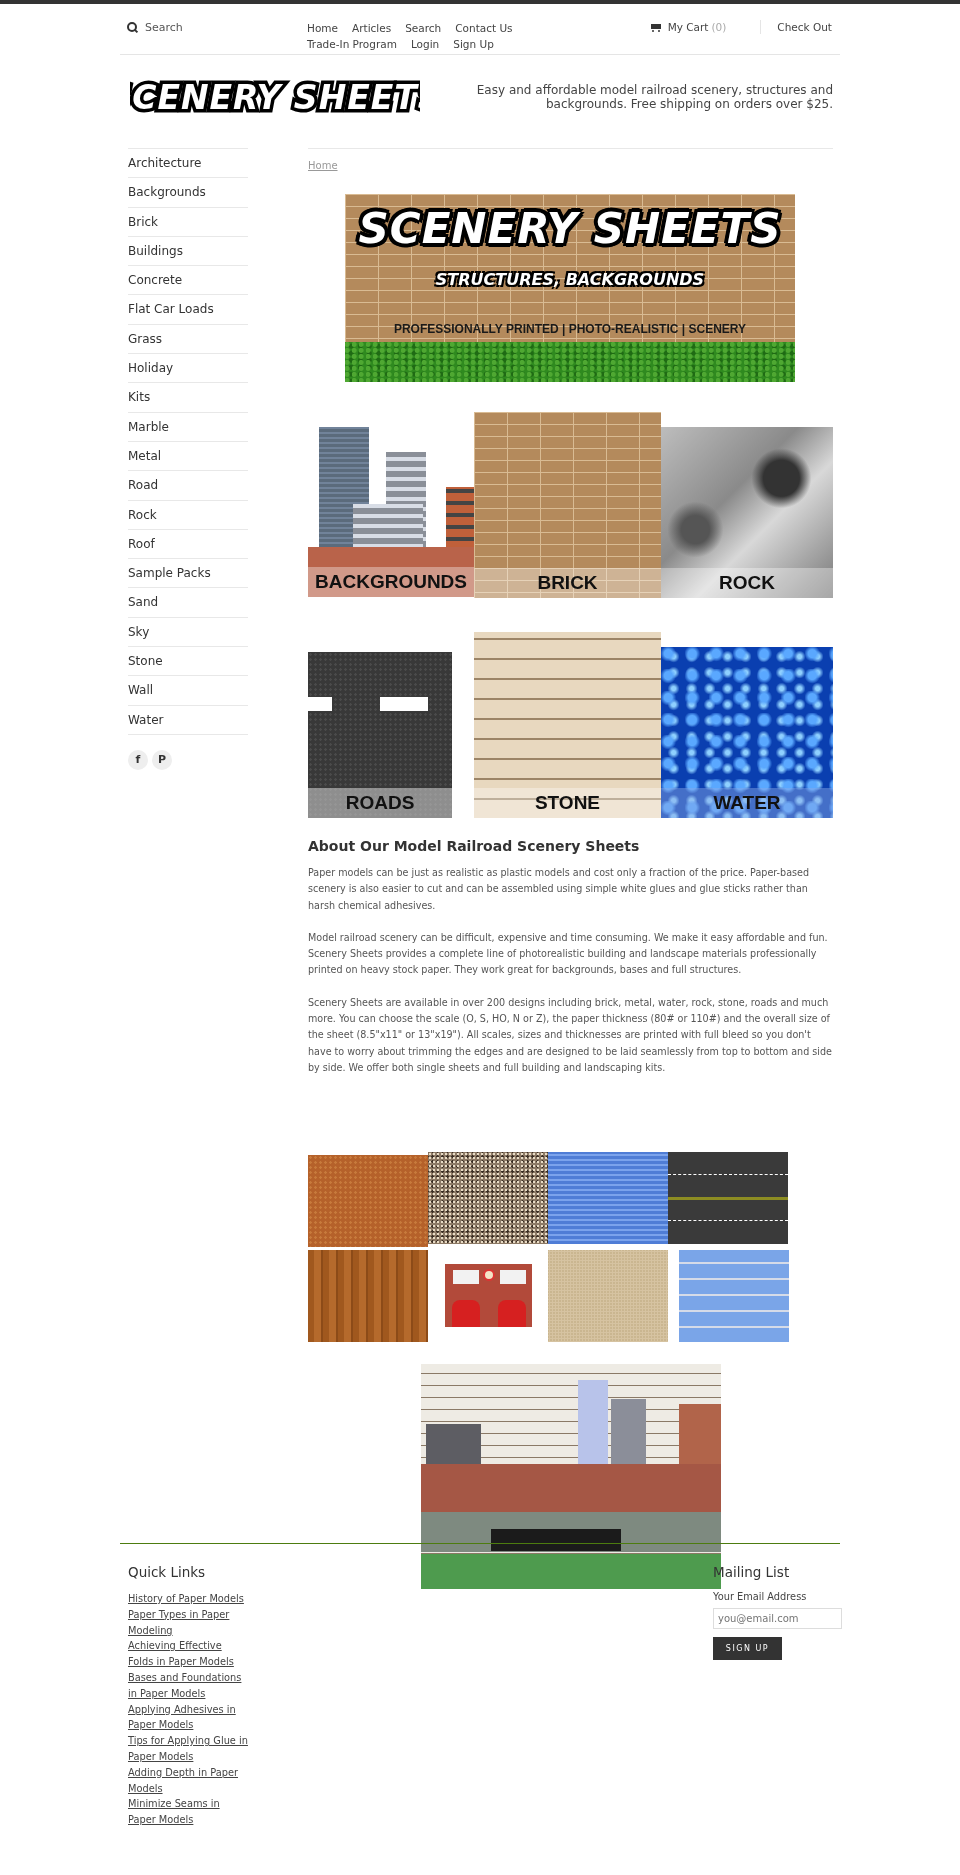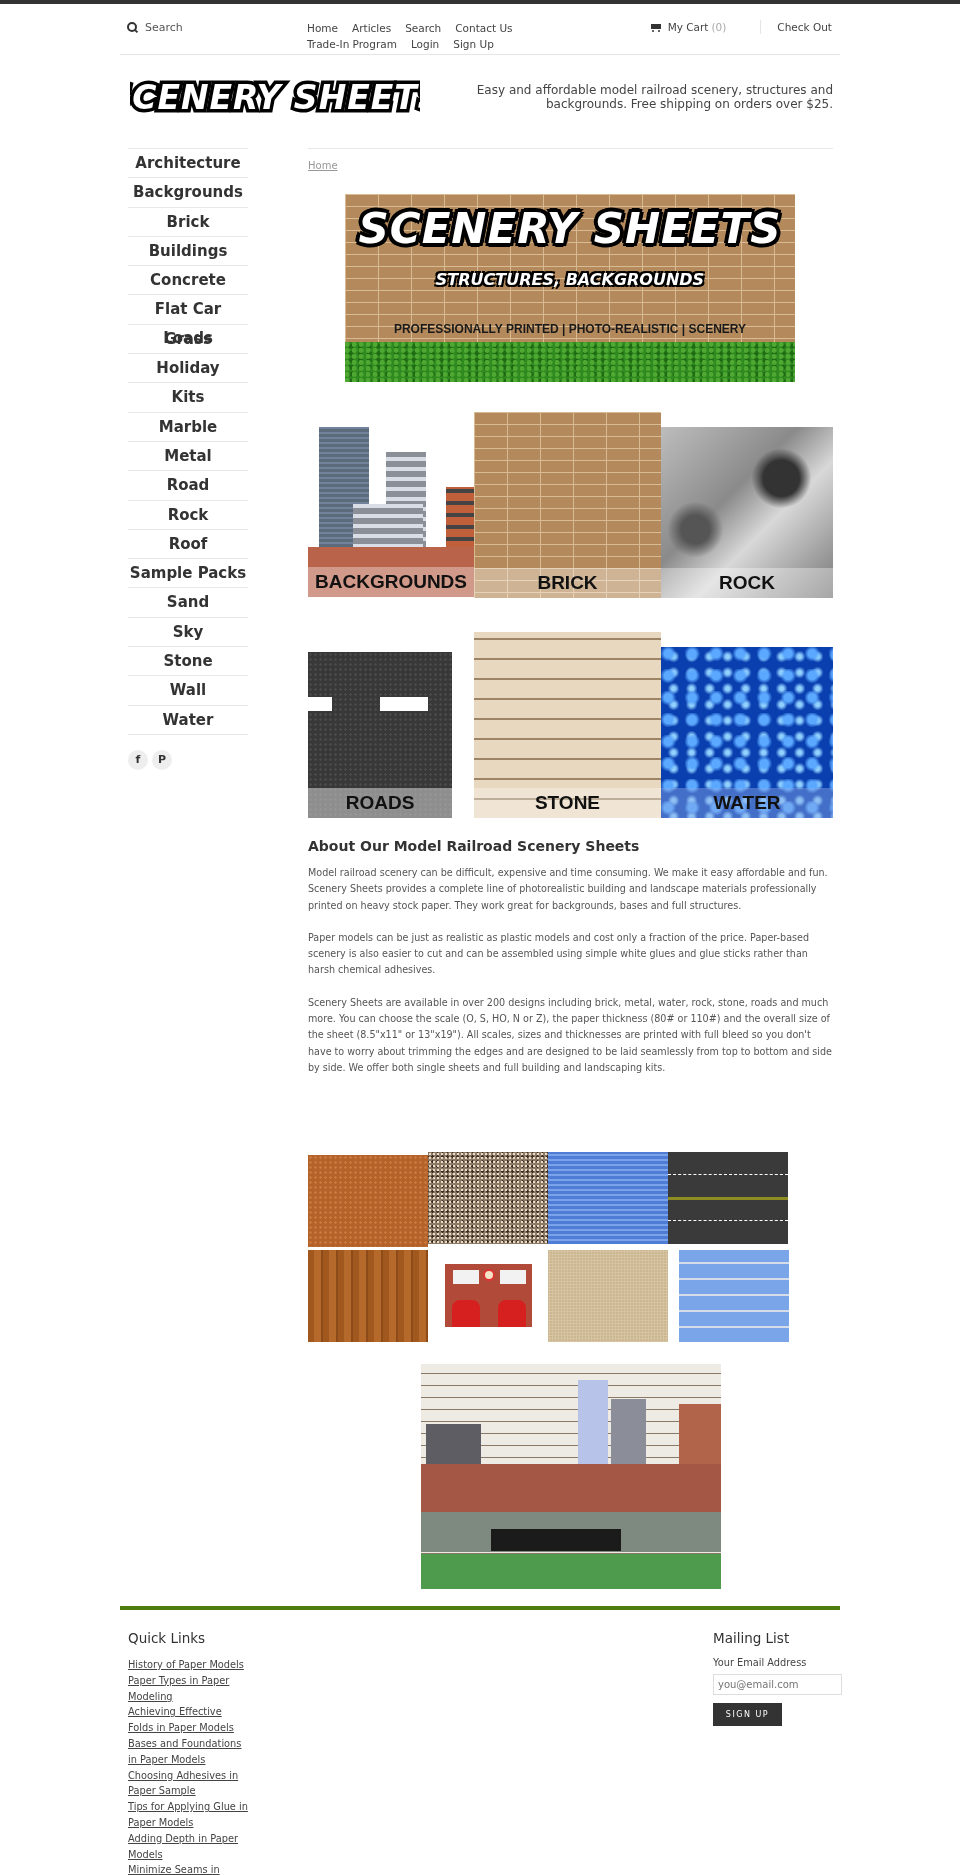--- a/index.html
+++ b/index.html
@@ -29,21 +29,21 @@
   .checkout { color: #444; text-decoration: none; }
   
   .logo-row { position: relative; height: 93px; }
   .logo { position: absolute; left: 10px; top: 22px; width: 290px; height: 42px; }
   .tagline { position: absolute; right: 7px; top: 28px; width: 380px; text-align: right; font-size: 12px; line-height: 14px; color: #444; }
   
   .content { position: relative; }
   .sidebar { position: absolute; left: 8px; top: 0; width: 120px; }
   .sidebar ul { list-style: none; border-top: 1px solid #e8e8e8; }
   .sidebar li { border-bottom: 1px solid #e8e8e8; height: 29.3px; line-height: 29px; }
-  .sidebar li a { color: #333; font-weight: bold; font-size: 15px; text-decoration: none; display: block; text-align: center; }
+  .sidebar li a { color: #333; font-weight: normal; font-size: 12px; text-decoration: none; display: block; }
   .social { display: flex; gap: 4px; margin-top: 15px; }
   .social span { width: 20px; height: 20px; border-radius: 50%; background: #eee; display: flex; align-items: center; justify-content: center; font-size: 11px; font-weight: bold; color: #333; }
   .main { position: absolute; left: 188px; top: 0; width: 525px; }
   .breadcrumb-bar { border-top: 1px solid #e8e8e8; padding-top: 10px; height: 47px; }
   .breadcrumb-bar a { color: #999; text-decoration: underline; font-size: 10px; }
   
   .hero { position: absolute; left: 37px; top: 46px; width: 450px; height: 188px; overflow: hidden; }
   .brickbg {
     background-color: #b48a5c;
     background-image:
@@ -77,21 +77,21 @@
   .sw2 { background: radial-gradient(circle, #e9dcc6 0 1px, transparent 1.5px) 0 0/4px 4px, radial-gradient(circle, #3a2e24 0 1px, transparent 1.5px) 2px 2px/5px 5px, #8d7a66; }
   .sw3 { background: repeating-linear-gradient(0deg, #4f7dd6 0 3px, #7ba3ec 3px 5px); }
   .sw4 { background: #3a3a3a; }
   .sw5 { background: repeating-linear-gradient(90deg, #a0581e 0 6px, #b56a2c 6px 13px, #8c4b18 13px 15px); }
   .sw6 { background: #fff; }
   .sw7 { background: radial-gradient(circle, #d6c3a1 0 1px, transparent 1.5px) 0 0/3px 3px, #c9b48e; }
   .sw8 { background: repeating-linear-gradient(0deg, #7aa5e8 0 14px, #d5dbe8 14px 16px), #7aa5e8; }
   
   .photo { position: absolute; left: 113px; top: 1216px; width: 300px; height: 225px; background: repeating-linear-gradient(0deg, #eeebe4 0 11px, #8a7966 11px 12px); overflow: hidden; }
   
-  .footer { position: absolute; left: 0; top: 1598px; width: 720px; border-top: 4px solid #4d7c0f; text-decoration: underline; }
+  .footer { position: absolute; left: 0; top: 1535px; width: 720px; border-top: 1px solid #4d7c0f; text-decoration: underline; }
   .ql { position: absolute; left: 8px; top: 20px; width: 120px; }
   .ql h3, .ml h3 { font-size: 13.5px; font-weight: normal; color: #333; margin-bottom: 11px; }
   .ql ul { list-style: none; }
   .ql li { font-size: 9.8px; line-height: 15.8px; }
   .ql li a { color: #444; text-decoration: underline; }
   .ml { position: absolute; left: 593px; top: 20px; width: 130px; }
   .ml label { font-size: 9.8px; color: #444; display: block; margin-bottom: 6px; }
   .ml input { width: 129px; height: 21px; border: 1px solid #ddd; padding: 0 4px; font-family: "DejaVu Sans", sans-serif; font-size: 10px; color: #444; }
   .ml button { display: block; margin-top: 8px; width: 69px; height: 23px; background: #333; color: #fff; border: none; font-family: "DejaVu Sans", sans-serif; font-size: 8px; letter-spacing: 1.5px; }
 </style>
@@ -237,22 +237,22 @@
         <a href="#" class="tile t-stone" style="left:166px;top:0;width:187px;height:186px;">
           <div class="label">STONE</div>
         </a>
         <a href="#" class="tile t-water" style="left:353px;top:15px;width:172px;height:171px;">
           <div class="label" style="background:rgba(140,170,230,0.45);">WATER</div>
         </a>
       </div>
 
       <section class="about">
         <h2>About Our Model Railroad Scenery Sheets</h2>
+        <p>Paper models can be just as realistic as plastic models and cost only a fraction of the price. Paper-based scenery is also easier to cut and can be assembled using simple white glues and glue sticks rather than harsh chemical adhesives.</p>
         <p>Model railroad scenery can be difficult, expensive and time consuming. We make it easy affordable and fun. Scenery Sheets provides a complete line of photorealistic building and landscape materials professionally printed on heavy stock paper. They work great for backgrounds, bases and full structures.</p>
-        <p>Paper models can be just as realistic as plastic models and cost only a fraction of the price. Paper-based scenery is also easier to cut and can be assembled using simple white glues and glue sticks rather than harsh chemical adhesives.</p>
         <p>Scenery Sheets are available in over 200 designs including brick, metal, water, rock, stone, roads and much more. You can choose the scale (O, S, HO, N or Z), the paper thickness (80# or 110#) and the overall size of the sheet (8.5"x11" or 13"x19"). All scales, sizes and thicknesses are printed with full bleed so you don't have to worry about trimming the edges and are designed to be laid seamlessly from top to bottom and side by side. We offer both single sheets and full building and landscaping kits.</p>
       </section>
 
       <div class="swatches">
         <div class="sw sw1" style="left:0;top:3px;"></div>
         <div class="sw sw2" style="left:120px;top:0;"></div>
         <div class="sw sw3" style="left:240px;top:0;"></div>
         <div class="sw sw4" style="left:360px;top:0;">
           <div style="position:absolute;left:0;right:0;top:22px;border-top:1px dashed #fff;"></div>
           <div style="position:absolute;left:0;right:0;top:45px;height:3px;background:#8c8c22;"></div>
@@ -285,21 +285,21 @@
   </div>
 
   <footer class="footer">
     <div class="ql">
       <h3>Quick Links</h3>
       <ul>
         <li><a href="#">History of Paper Models</a></li>
         <li><a href="#">Paper Types in Paper Modeling</a></li>
         <li><a href="#">Achieving Effective Folds in Paper Models</a></li>
         <li><a href="#">Bases and Foundations in Paper Models</a></li>
-        <li><a href="#">Choosing Adhesives in Paper Sample</a></li>
+        <li><a href="#">Applying Adhesives in Paper Models</a></li>
         <li><a href="#">Tips for Applying Glue in Paper Models</a></li>
         <li><a href="#">Adding Depth in Paper Models</a></li>
         <li><a href="#">Minimize Seams in Paper Models</a></li>
       </ul>
     </div>
     <div class="ml">
       <h3>Mailing List</h3>
       <label>Your Email Address</label>
       <input type="email" placeholder="you@email.com" style="">
       <button>SIGN UP</button>

